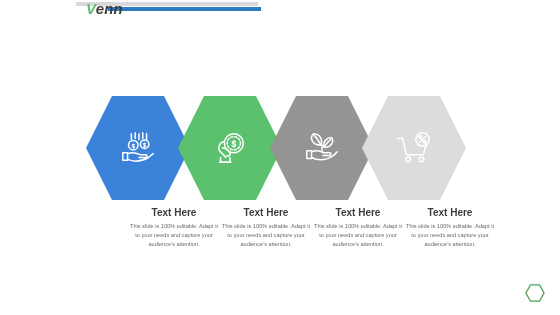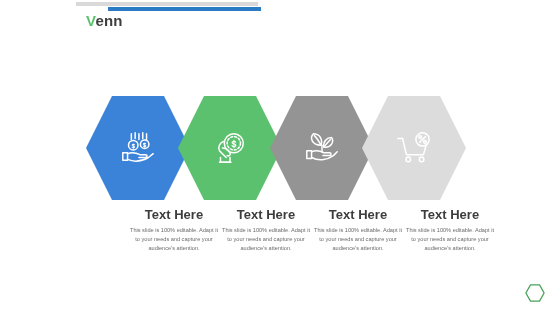--- a/index.html
+++ b/index.html
@@ -30,26 +30,27 @@
     top: 7px;
     width: 153px;
     height: 4px;
     background: #2a7ac4;
   }
 
   
   .title {
     position: absolute;
     left: 86px;
-    top: 12px;
+    top: 0;
     font-size: 15px;
     font-weight: bold;
     letter-spacing: 0.2px;
     color: #3d3d3d;
     white-space: nowrap;
+    font-style: italic;
   }
   .title .accent {
     color: #5cc16e;
   }
 
   
   .hex-row {
     position: absolute;
     left: 86px;
     top: 96px;
@@ -99,21 +100,21 @@
     top: 0;
     width: 104px;
     text-align: center;
   }
   .cap-0 { left: 36px;  }
   .cap-1 { left: 128px; }
   .cap-2 { left: 220px; }
   .cap-3 { left: 312px; }
 
   .cap-title {
-    font-size: 13px;
+    font-size: 10px;
     font-weight: bold;
     color: #3d3d3d;
     margin-bottom: 4px;
   }
   .cap-body {
     font-size: 5.6px;
     line-height: 1.65;
     color: #6b6b6b;
     padding: 0 8px;
   }

